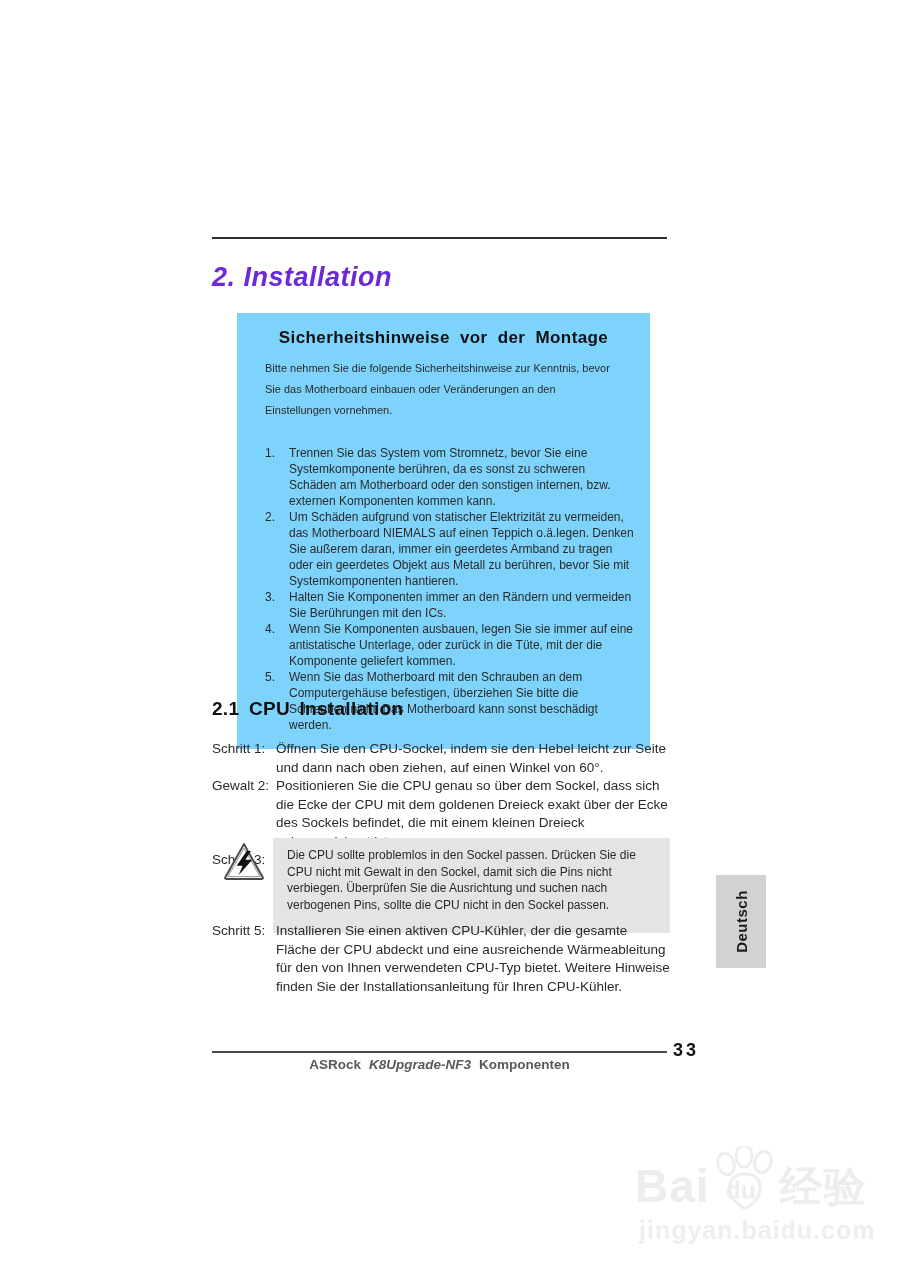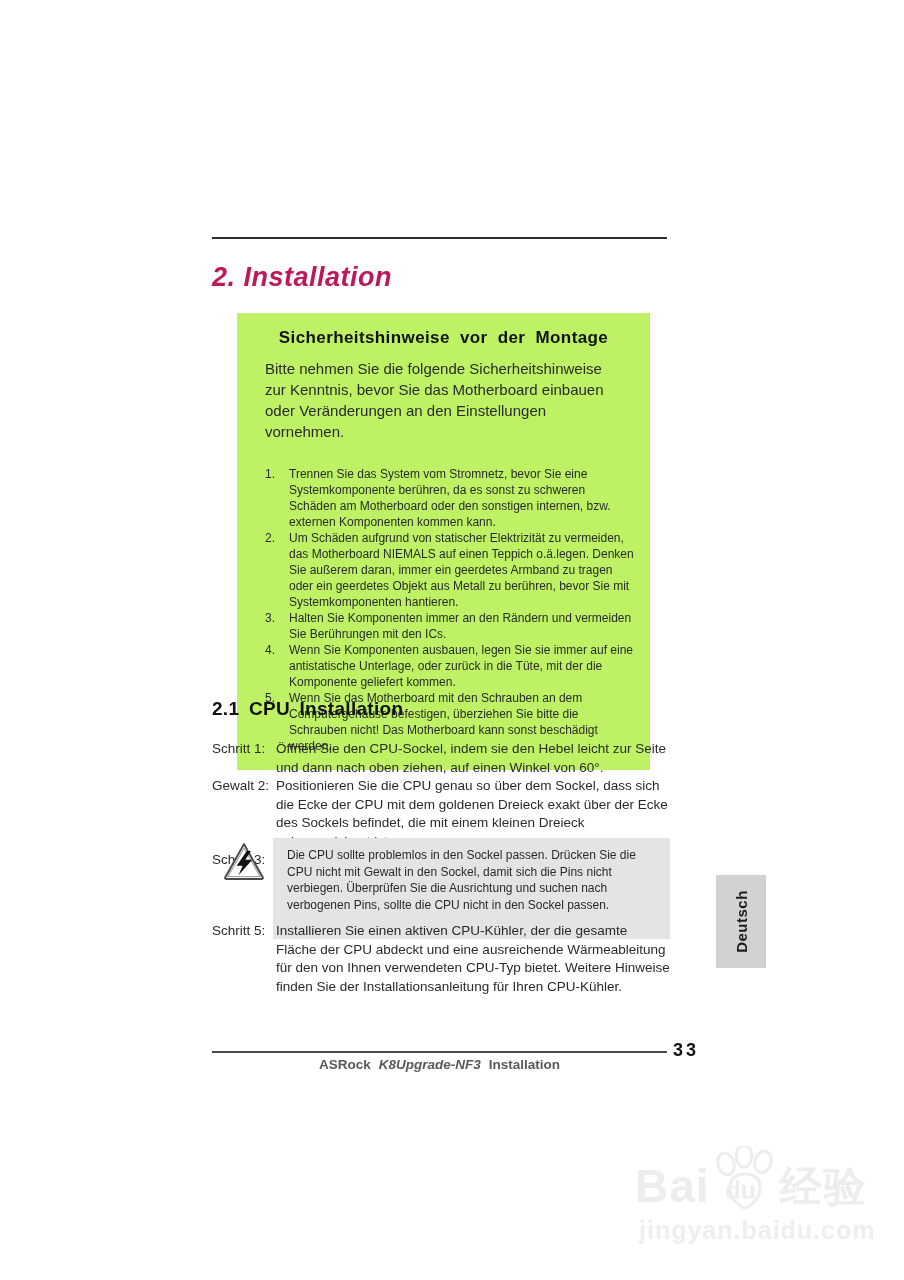--- a/index.html
+++ b/index.html
@@ -20,43 +20,43 @@
     width: 455px; height: 2px;
     background: #2f2f2f;
   }
 
   .doc-title {
     position: absolute;
     left: 212px; top: 262px;
     font-size: 27px;
     font-weight: bold;
     font-style: italic;
-    color: #be185d;
+    color: #6d28d9;
     letter-spacing: 0.5px;
   }
 
   .safety-box {
     position: absolute;
     left: 237px; top: 313px;
     width: 413px;
-    background: #bef264;
+    background: #7dd3fc;
     padding: 15px 0 16px 0;
   }
   .safety-heading {
     text-align: center;
     font-size: 17px;
     font-weight: bold;
     color: #111;
     word-spacing: 5px;
     letter-spacing: 0.4px;
     margin-bottom: 10px;
   }
   .safety-intro {
     padding: 0 36px 0 28px;
-    font-size: 15px;
+    font-size: 11px;
     line-height: 21px;
     color: #2a2a2a;
   }
   .safety-list {
     margin-top: 24px;
     padding: 0 16px 0 28px;
   }
   .safety-item {
     display: grid;
     grid-template-columns: 24px 1fr;
@@ -92,21 +92,21 @@
     left: 222px; top: 838px;
     width: 448px;
     display: flex;
     align-items: flex-start;
   }
   .warning-icon-wrap { width: 46px; margin-top: 2px; flex: 0 0 auto; }
   .warning-box {
     margin-left: 5px;
     background: #e4e4e4;
     width: 439px;
-    padding: 9px 14px 26px 14px;
+    padding: 9px 14px 20px 14px;
     font-size: 12px;
     line-height: 16.5px;
     color: #2a2a2a;
   }
 
   .lang-tab {
     position: absolute;
     left: 716px; top: 875px;
     width: 50px; height: 93px;
     background: #d2d2d2;
@@ -258,21 +258,21 @@
   </div>
 
   <div class="lang-tab">
     <span>Deutsch</span>
   </div>
 
   <div class="footer-rule"></div>
   <div class="page-number">33</div>
 
   <div class="footer-line">
-    <span>ASRock</span><span class="sep"></span><span class="footer-model">K8Upgrade-NF3</span><span class="sep"></span><span>Installation</span>
+    <span>ASRock</span><span class="sep"></span><span class="footer-model">K8Upgrade-NF3</span><span class="sep"></span><span>Komponenten</span>
   </div>
 
   <div class="watermark">
     <div class="wm-logo-row">
       <span class="wm-bai">Bai</span>
       <span class="wm-paw">
         <svg width="66" height="68" viewBox="0 0 66 68">
           <ellipse cx="14" cy="18" rx="8" ry="11" transform="rotate(-18 14 18)" fill="none" stroke="#ededed" stroke-width="3"></ellipse>
           <ellipse cx="32" cy="10" rx="8" ry="11" fill="none" stroke="#ededed" stroke-width="3"></ellipse>
           <ellipse cx="51" cy="16" rx="8" ry="11" transform="rotate(16 51 16)" fill="none" stroke="#ededed" stroke-width="3"></ellipse>

